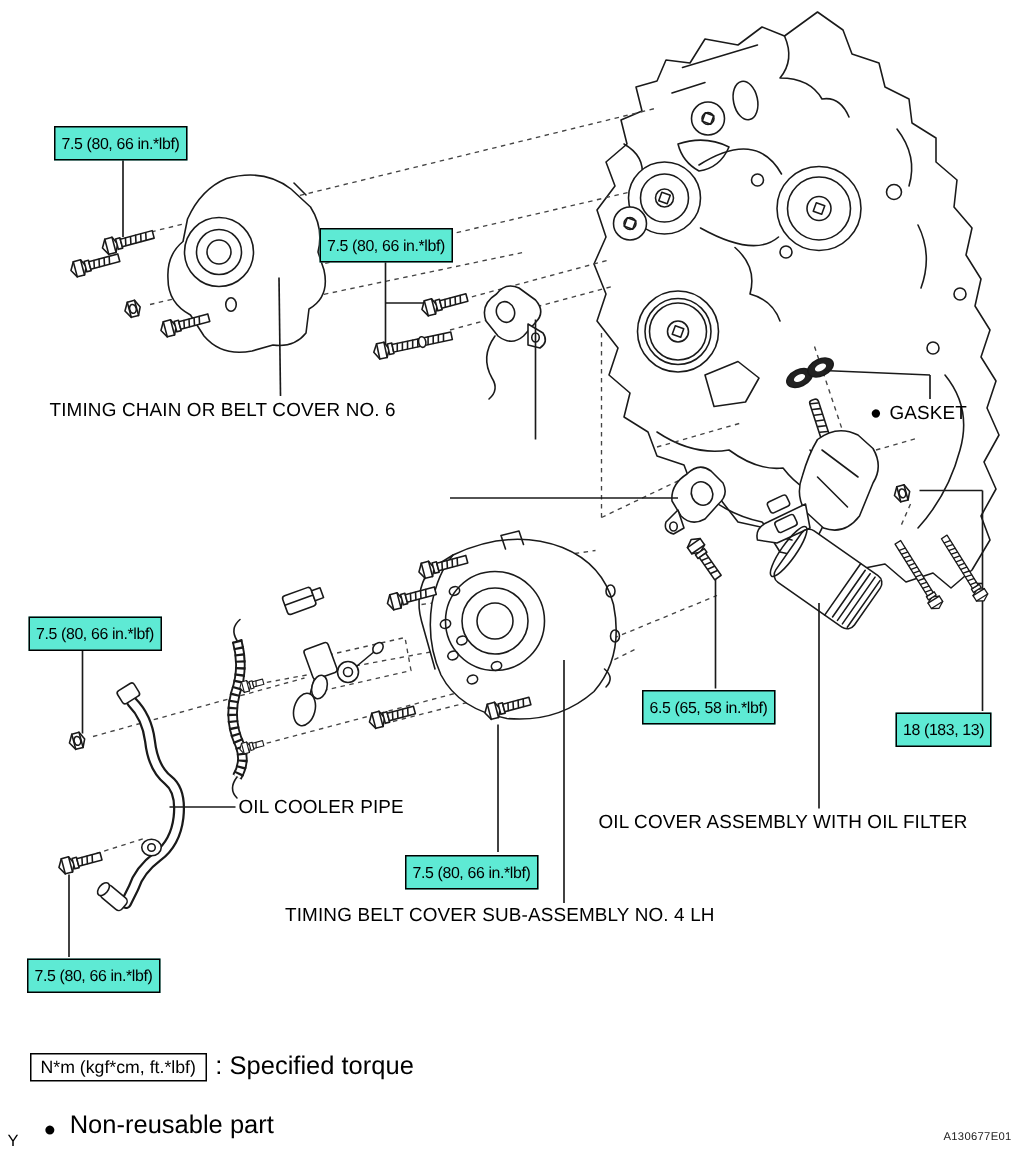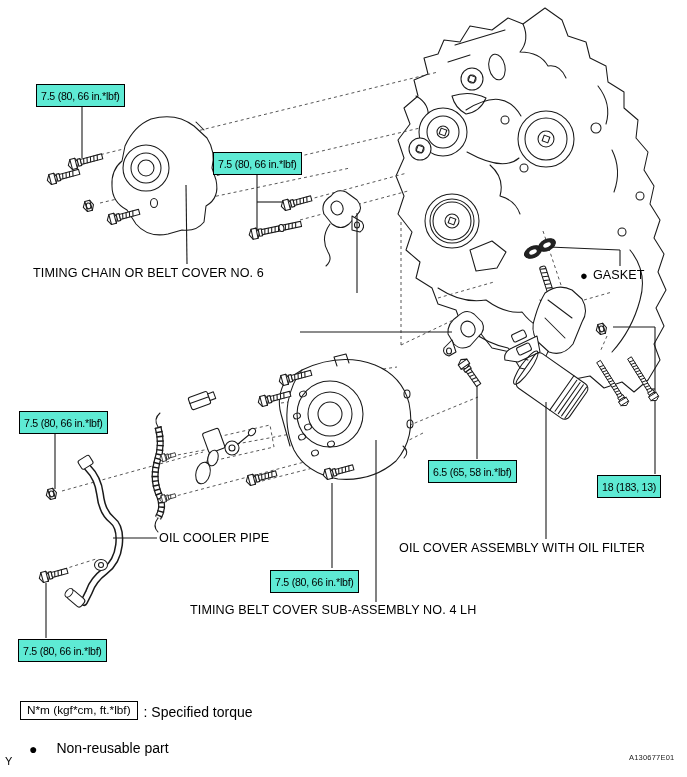--- a/index.html
+++ b/index.html
@@ -5,21 +5,21 @@
   html,body{margin:0;padding:0;background:#fff}
   body{width:687px;height:777px;position:relative;font-family:"Liberation Sans",sans-serif;color:#000}
   .stage{position:absolute;left:0;top:0;width:687px;height:777px;overflow:hidden;background:#fff}
   svg{position:absolute;left:0;top:0}
   .tq{position:absolute;border:1.6px solid #000;background:#5eead4;font-weight:normal;
       font-size:10.6px;letter-spacing:-0.25px;padding:5px 4px 2px 4px;white-space:nowrap;line-height:1.3;z-index:5}
   .lbl{position:absolute;font-size:12.6px;letter-spacing:0.1px;white-space:nowrap;line-height:1.2;z-index:5}
   .bullet{display:inline-block;font-size:13px;margin-right:5px;transform:translateY(0.5px)}
   .legend-row{position:absolute;display:flex;align-items:flex-end;white-space:nowrap;z-index:5}
   .legend-box{border:1.5px solid #000;padding:1px 6px 2px 6px;font-size:11.8px;background:#fff}
-  .legend-text{font-size:14px;margin-left:6px}
+  .legend-text{font-size:17px;margin-left:6px}
   .fig-code{position:absolute;font-size:7.5px;color:#222;letter-spacing:0.2px;z-index:5}
   .page-marker{position:absolute;font-size:11px;z-index:5}
 </style>
 </head>
 <body>
 
 <div class="stage">
 
   <svg id="diagram-svg" width="687" height="777" viewBox="0 0 687 777">
     <g id="g-engine">
@@ -419,18 +419,18 @@
   <div class="lbl" style="left:159px;top:531px">OIL COOLER PIPE</div>
   <div class="lbl" style="left:399px;top:541px">OIL COVER ASSEMBLY WITH OIL FILTER</div>
   <div class="lbl" style="left:190px;top:603px">TIMING BELT COVER SUB-ASSEMBLY NO. 4 LH</div>
 
   <div class="legend-row" style="left:20px;top:701px">
     <span class="legend-box">N*m (kgf*cm, ft.*lbf)</span>
     <span class="legend-text">: Specified torque</span>
   </div>
   <div class="legend-row" style="left:29px;top:740px">
     <span class="bullet" style="font-size:14px">●</span>
-    <span class="legend-text" style="margin-left:14px">Non-reusable part</span>
+    <span class="legend-text" style="margin-left:4px">Non-reusable part</span>
   </div>
 
   <div class="fig-code" style="left:629px;top:753px">A130677E01</div>
   <div class="page-marker" style="left:5px;top:755px">Y</div>
 </div>
 
 </body></html>

